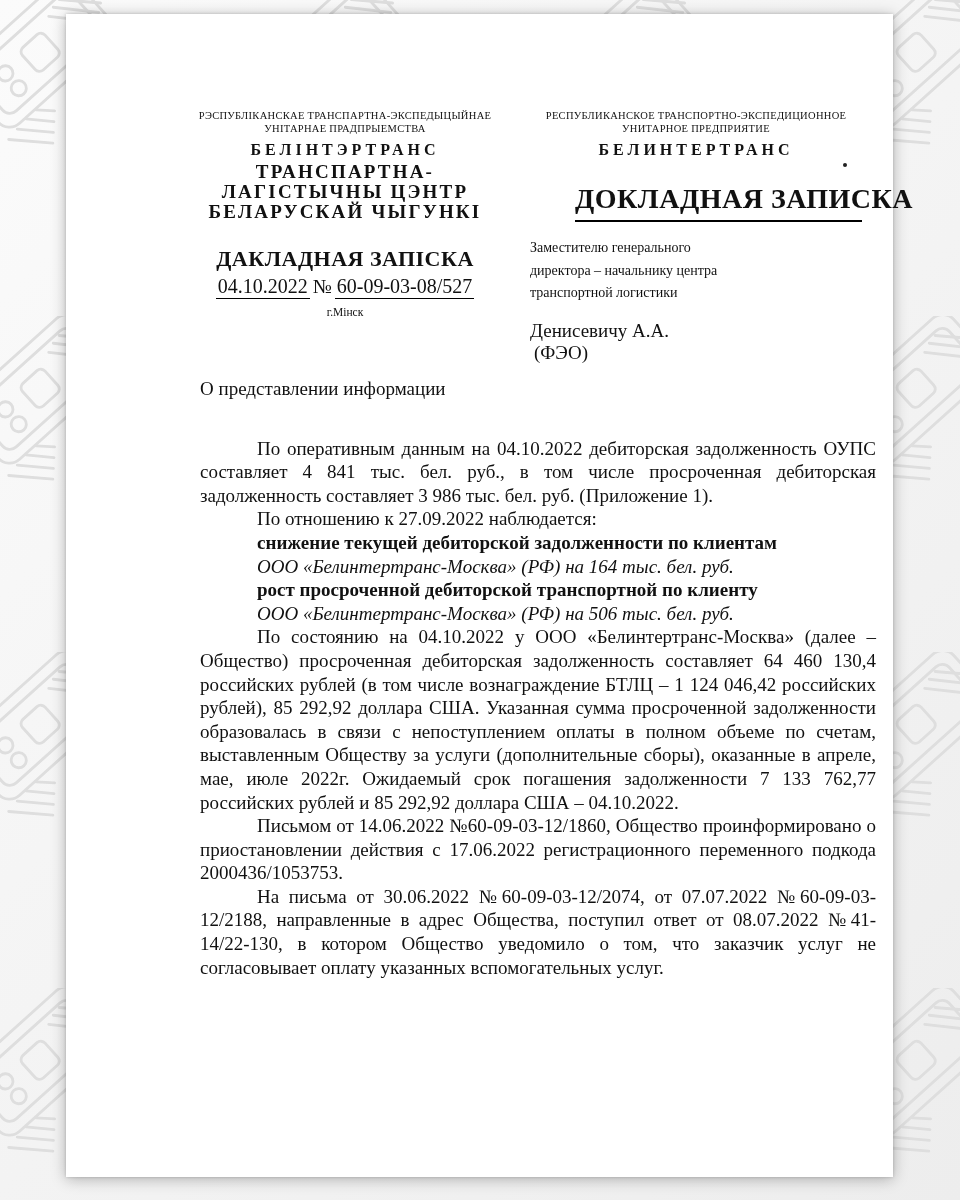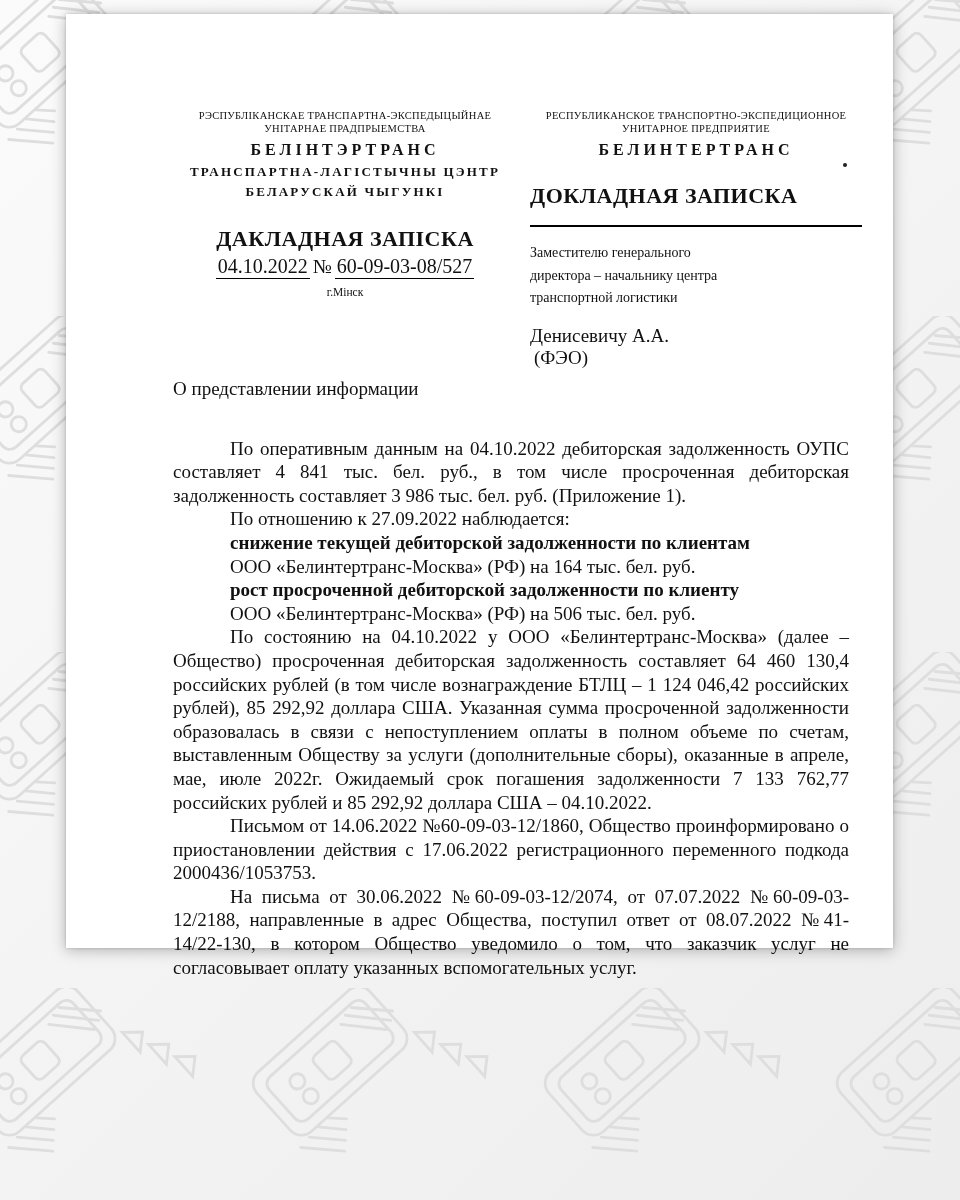--- a/index.html
+++ b/index.html
@@ -4,51 +4,51 @@
 <style>
   html,body { margin:0; padding:0; }
   body {
     width:960px; height:1200px; position:relative; overflow:hidden;
     background:linear-gradient(135deg,#fbfbfb 0%,#f3f3f3 55%,#ededed 100%);
     font-family:"Liberation Serif","DejaVu Serif",serif;
     color:#111;
   }
   .bg-svg { position:absolute; left:0; top:0; z-index:0; }
   .paper {
-    position:absolute; left:66px; top:14px; width:827px; height:934px;
+    position:absolute; left:66px; top:14px; width:827px; height:1163px;
     background:#fff; z-index:1;
     box-shadow:0 2px 14px rgba(0,0,0,.28), 0 0 3px rgba(0,0,0,.18);
   }
   
   .hdr-left  { position:absolute; left:114px; top:95px;  width:330px; text-align:center; }
   .hdr-right { position:absolute; left:464px; top:95px;  width:332px; text-align:left; }
   .org-lines { font-size:10.5px; line-height:13px; letter-spacing:.3px; white-space:pre-line; text-align:center; }
   .brand     { font-weight:bold; font-size:16px; letter-spacing:4px; margin-top:6px; text-align:center;font-family:Liberation Serif, serif; }
-  .center-lines { font-weight:bold; font-size:13px; line-height:20px; letter-spacing:2.2px; margin-top:3px; white-space:pre-line; }
+  .center-lines { font-weight:bold; font-size:19px; line-height:20px; letter-spacing:2.2px; margin-top:3px; white-space:pre-line; }
   .hdr-left .center-lines { text-align:center; }
   .doc-title-left {
     font-weight:bold; font-size:22px; letter-spacing:.5px; margin-top:24px; white-space:nowrap;
   }
   .doc-title-right {
-    font-weight:bold; font-size:22px; letter-spacing:.5px; margin-top:24px;
-    padding-bottom:16px; border-bottom:2px solid #000; white-space:nowrap;
+    font-weight:bold; font-size:28px; letter-spacing:.5px; margin-top:24px;
+    padding-bottom:5px; border-bottom:2px solid #000; white-space:nowrap;margin-left:45px;
   }
   .ref-line { font-size:20px; margin-top:3px; white-space:nowrap; }
   .u { border-bottom:1.5px solid #000; padding:0 2px 1px 2px; }
   .num-label { padding:0 3px; }
   .city { font-size:11.5px; margin-top:8px; }
   .addressee { font-size:14px; line-height:22.5px; margin-top:15px; white-space:pre-line; }
   .recipient { font-size:19px; margin-top:15px; line-height:22.5px; }
   .unit { font-size:19px; line-height:22.5px; padding-left:4px; }
   
-  .doc-body { position:absolute; left:107px; top:363px; width:676px; font-size:19px; line-height:23.6px; }
+  .doc-body { position:absolute; left:134px; top:363px; width:676px; font-size:19px; line-height:23.6px; }
   .subject { margin-bottom:36px; }
   .para { text-align:justify; text-indent:57px; }
   .para.bold { font-weight:bold; }
-  .para.italic { }
+  .para.italic { font-style:italic; }
   .speck { position:absolute; left:777px; top:149px; width:4px; height:4px; background:#222; border-radius:50%; }
 </style>
 </head>
 <body>
 
 <svg class="bg-svg" width="960" height="1200" viewBox="0 0 960 1200" xmlns="http://www.w3.org/2000/svg">
   <defs>
     <g id="motif" stroke="#dedede" fill="none" stroke-width="3" stroke-linecap="round">
       <rect x="-80" y="-45" width="160" height="84" rx="16"></rect>
       <rect x="-68" y="-33" width="136" height="60" rx="10"></rect>
@@ -93,21 +93,21 @@
     <div class="unit">(ФЭО)</div>
   </div>
 
   <div class="doc-body">
     <div class="subject">О представлении информации</div>
     <div>
         <div class="para">По оперативным данным на 04.10.2022 дебиторская задолженность ОУПС составляет 4&nbsp;841 тыс. бел. руб., в том числе просроченная дебиторская задолженность составляет 3&nbsp;986 тыс. бел. руб. (Приложение 1).</div>
         <div class="para">По отношению к 27.09.2022 наблюдается:</div>
         <div class="para bold">снижение текущей дебиторской задолженности по клиентам</div>
         <div class="para italic">ООО «Белинтертранс-Москва» (РФ) на 164 тыс. бел. руб.</div>
-        <div class="para bold">рост просроченной дебиторской задолженности по клиенту</div>
+        <div class="para bold">рост просроченной дебиторской транспортной по клиенту</div>
         <div class="para italic">ООО «Белинтертранс-Москва» (РФ) на 506 тыс. бел. руб.</div>
         <div class="para">По состоянию на 04.10.2022 у ООО «Белинтертранс-Москва» (далее – Общество) просроченная дебиторская задолженность составляет 64&nbsp;460&nbsp;130,4 российских рублей (в том числе вознаграждение БТЛЦ – 1&nbsp;124&nbsp;046,42 российских рублей), 85&nbsp;292,92 доллара США. Указанная сумма просроченной задолженности образовалась в связи с непоступлением оплаты в полном объеме по счетам, выставленным Обществу за услуги (дополнительные сборы), оказанные в апреле, мае, июле 2022г. Ожидаемый срок погашения задолженности 7&nbsp;133&nbsp;762,77 российских рублей и 85&nbsp;292,92 доллара США – 04.10.2022.</div>
         <div class="para">Письмом от 14.06.2022 №60-09-03-12/1860, Общество проинформировано о приостановлении действия с 17.06.2022 регистрационного переменного подкода 2000436/1053753.</div>
         <div class="para">На письма от 30.06.2022 №60-09-03-12/2074, от 07.07.2022 №60-09-03-12/2188, направленные в адрес Общества, поступил ответ от 08.07.2022 №41-14/22-130, в котором Общество уведомило о том, что заказчик услуг не согласовывает оплату указанных вспомогательных услуг.</div>
       </div>
   </div>
 
   <div class="speck"></div>
 </div>
 

